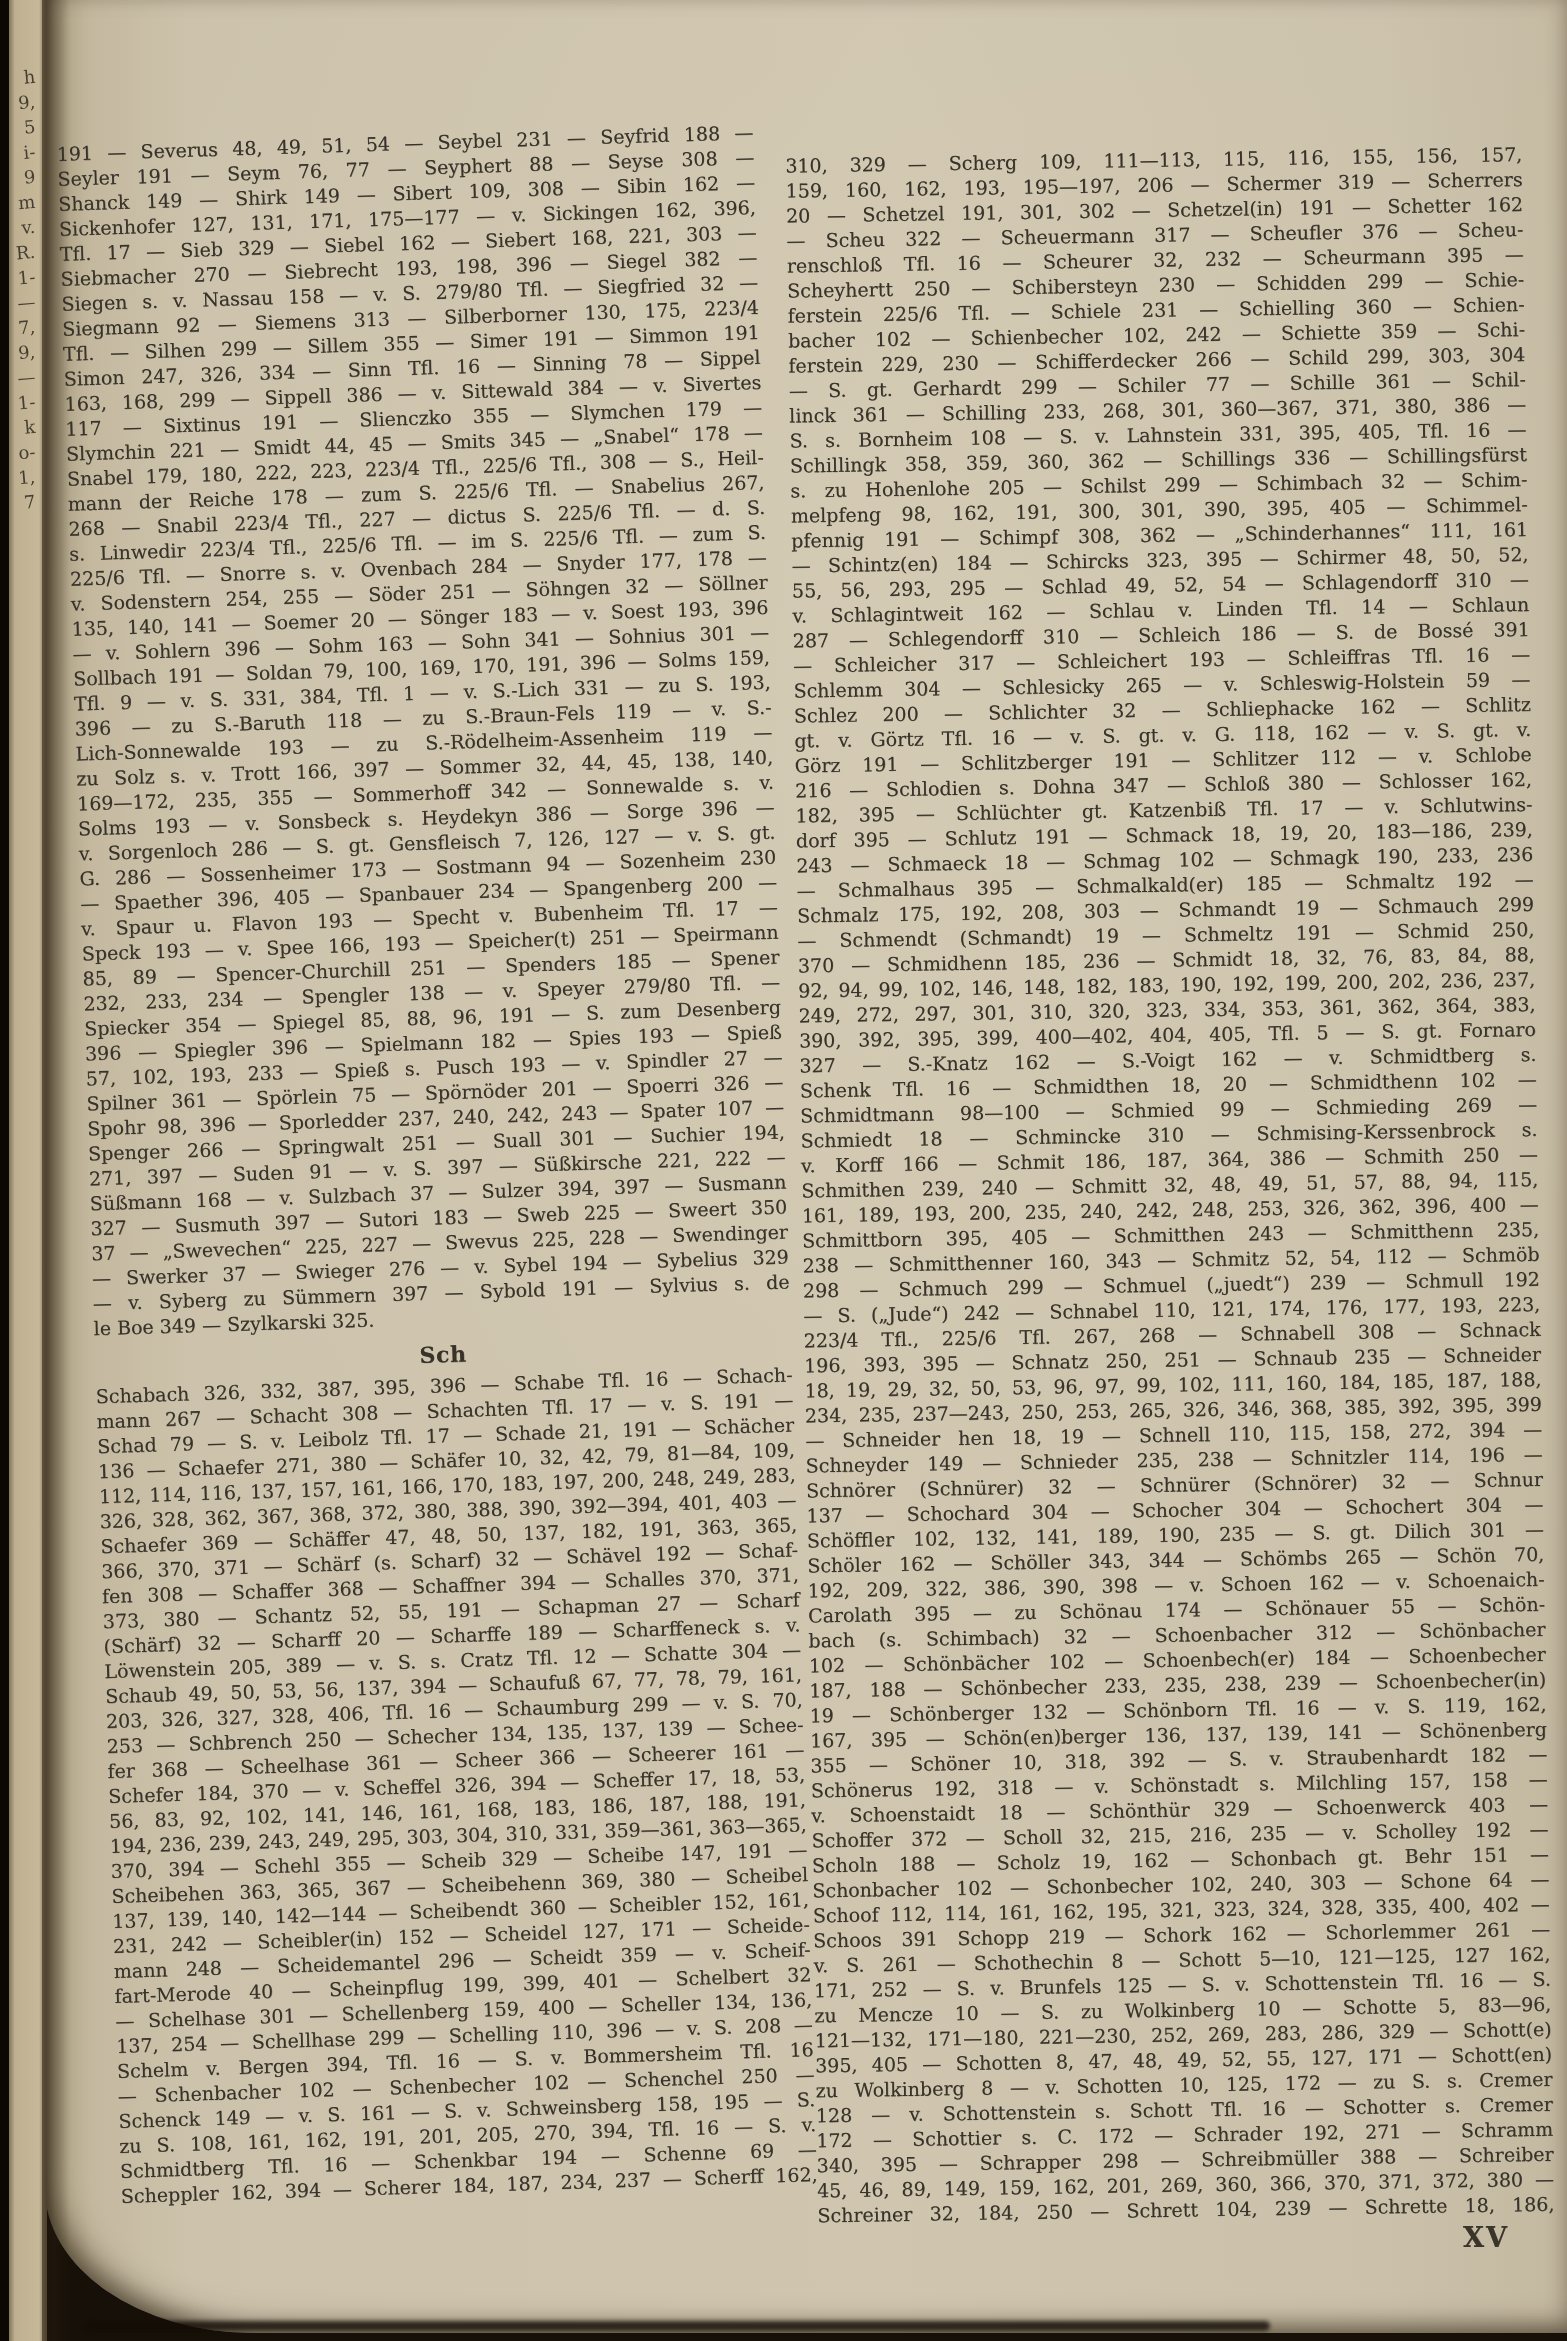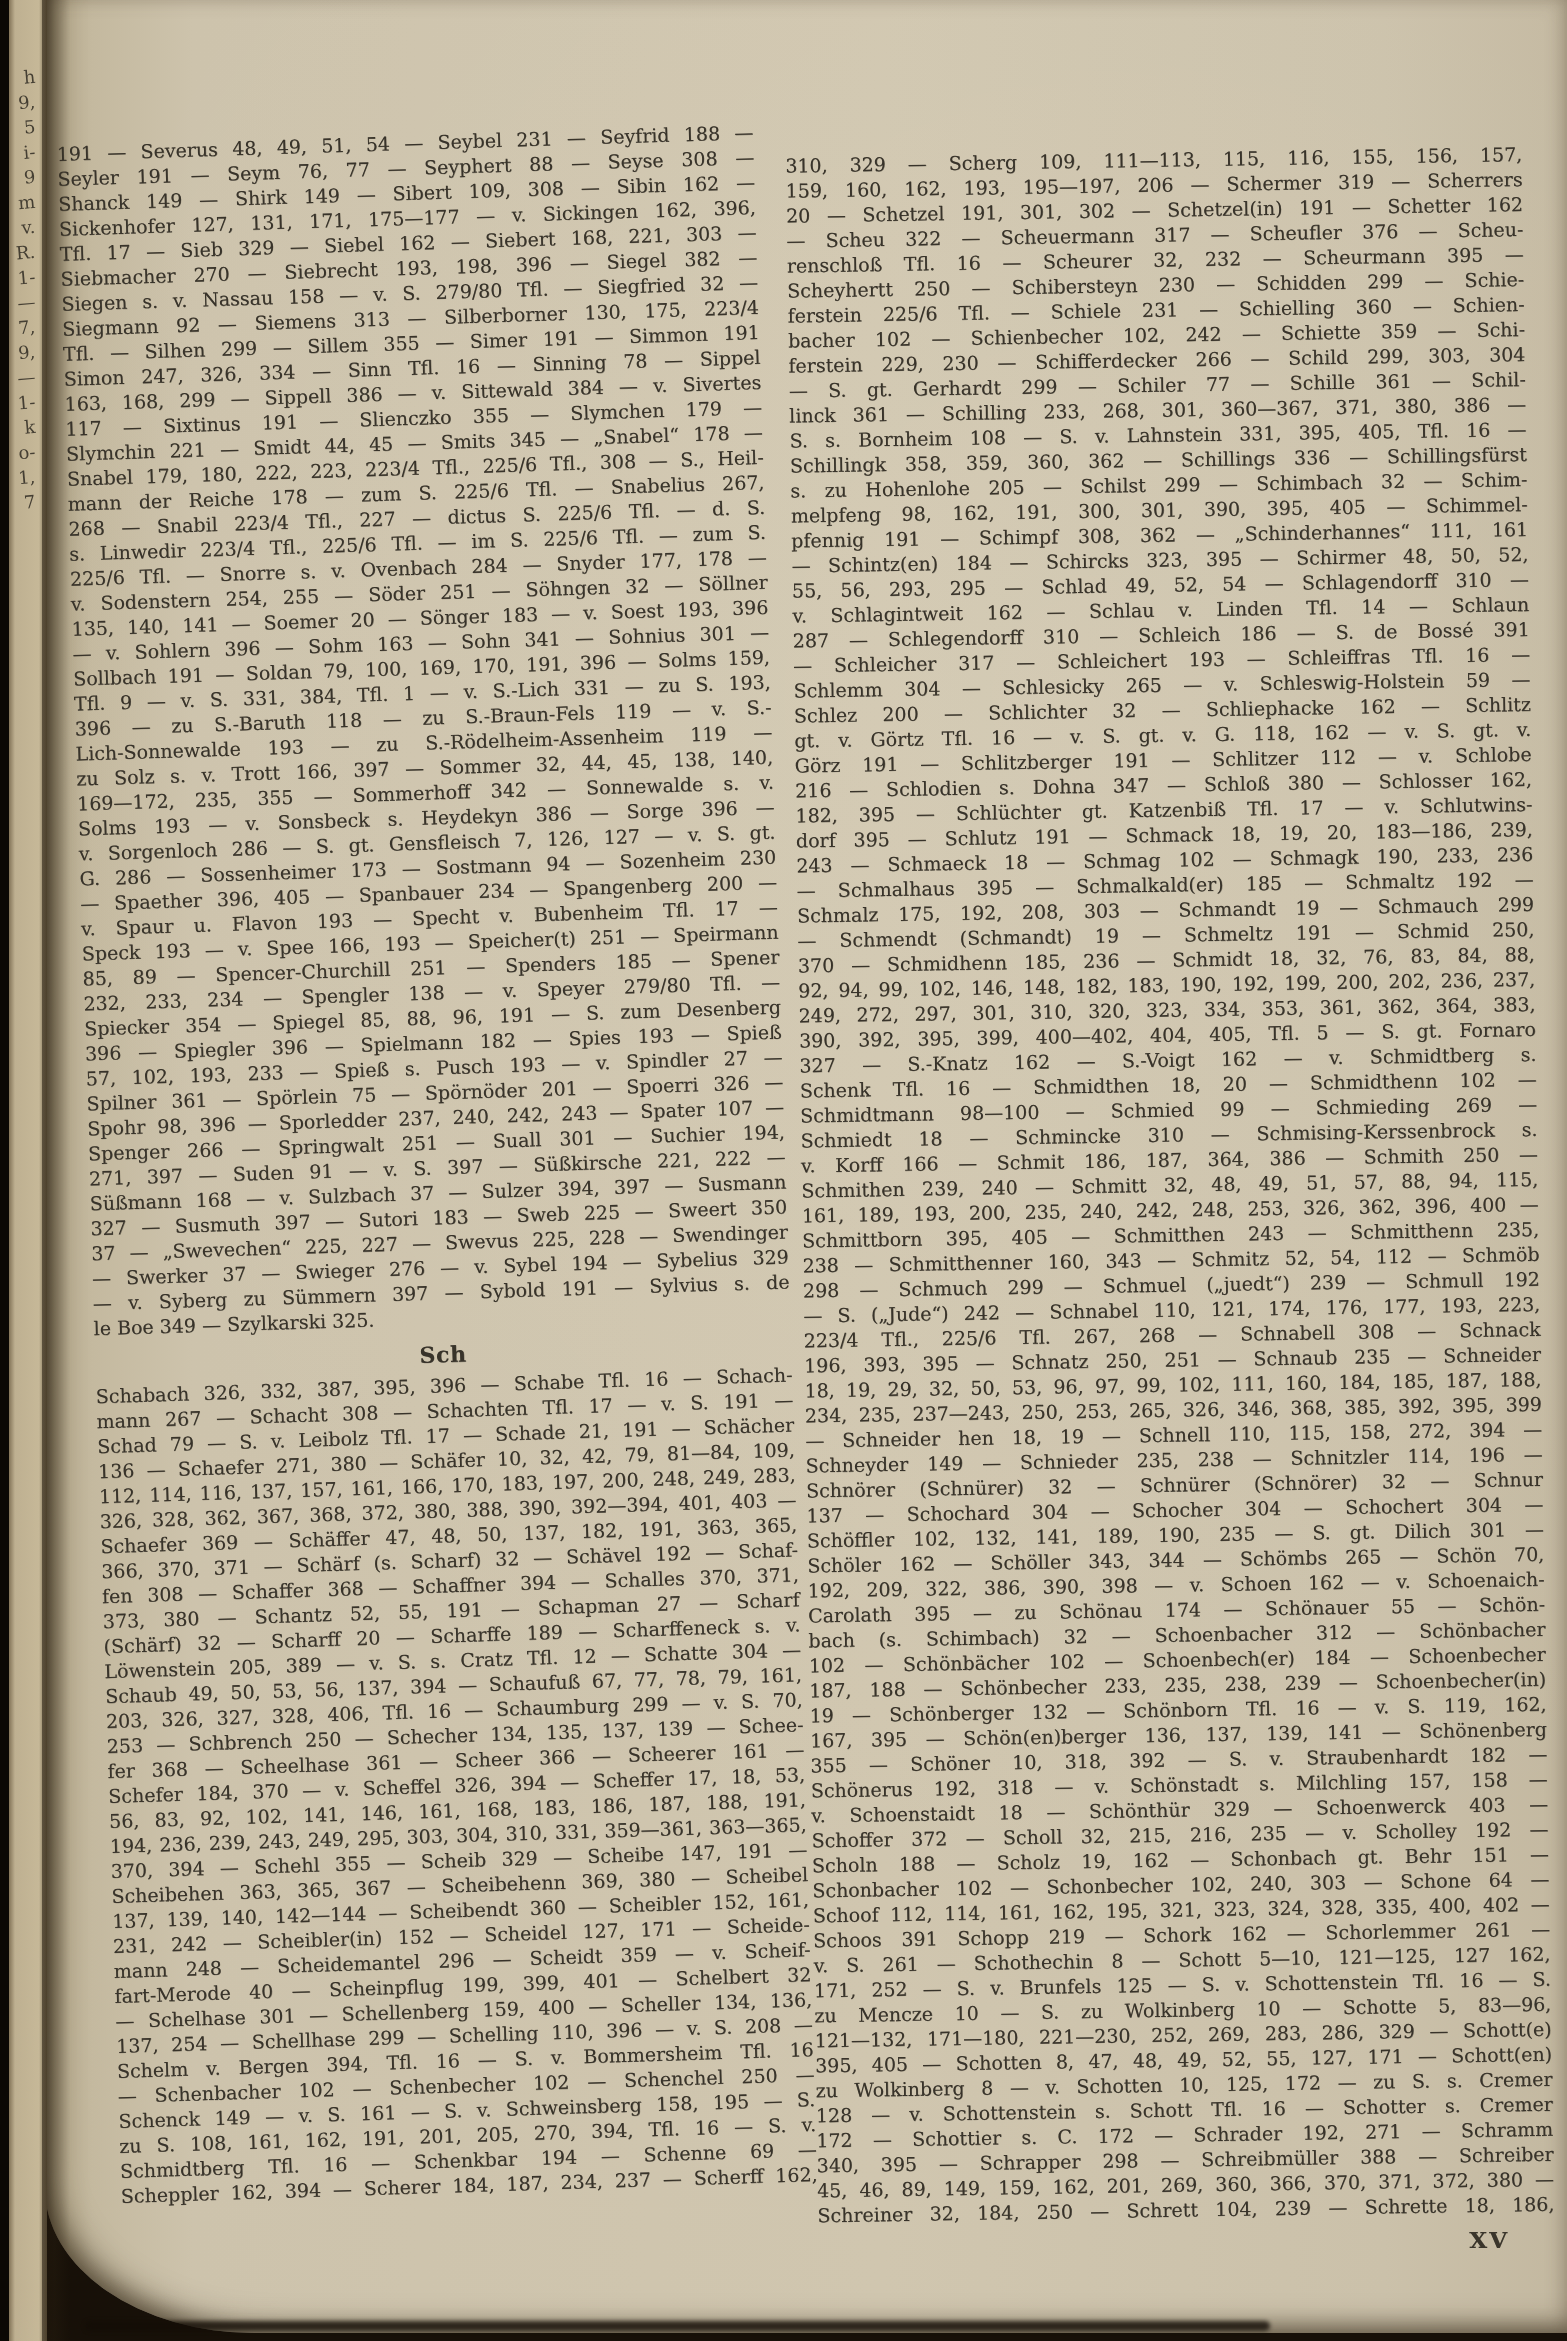--- a/index.html
+++ b/index.html
@@ -55,21 +55,21 @@
   .col-right{left:740px;top:142px;width:737px;transform:rotate(-0.9deg);transform-origin:100% 0;}
   
   [data-name="s-section"] .line:last-child{text-align-last:left;}
 
   .sch{
     font-size:22px;font-weight:bold;text-align:center;
     letter-spacing:0.7px;margin:11.5px 0 6px 0;color:#38332a;
   }
   .pagenum{
     position:absolute;right:58px;bottom:80px;
-    font-size:23px;font-weight:bold;letter-spacing:2px;color:#3a352b;
+    font-size:27px;font-weight:bold;letter-spacing:2px;color:#3a352b;
     text-shadow:0.3px 0.3px 0.3px rgba(56,51,42,.5);
   }
 </style>
 </head>
 <body>
 
 <div class="scene" data-name="scanned-book-page">
 
   <div class="spine-strip" data-name="facing-page-edge">
     <div class="frags" data-name="spine-text-fragments">

